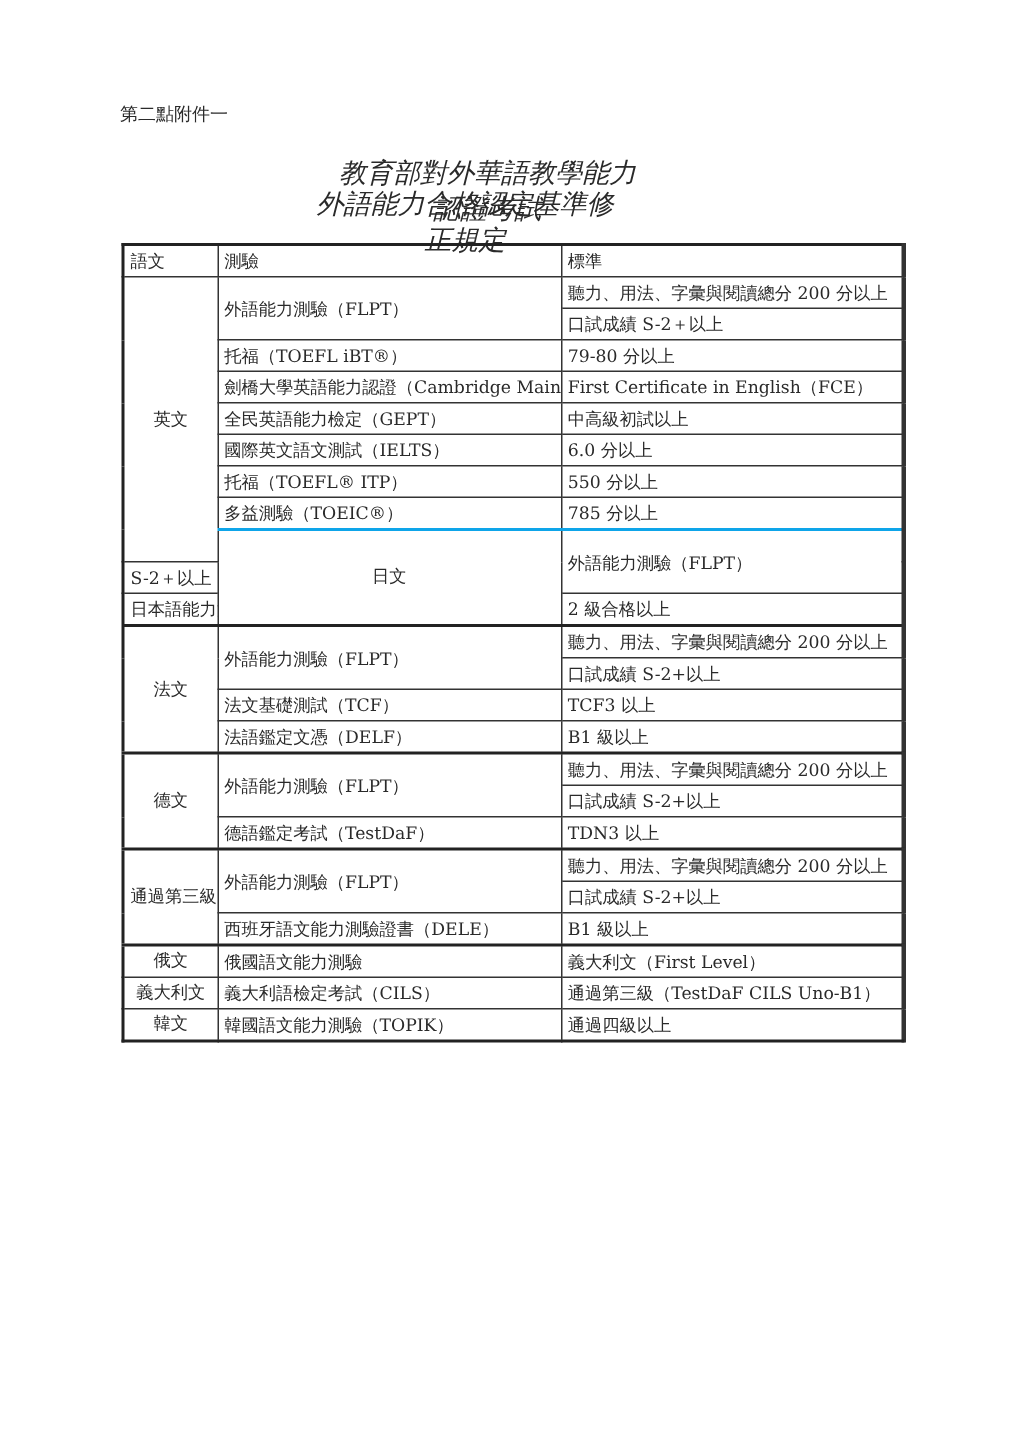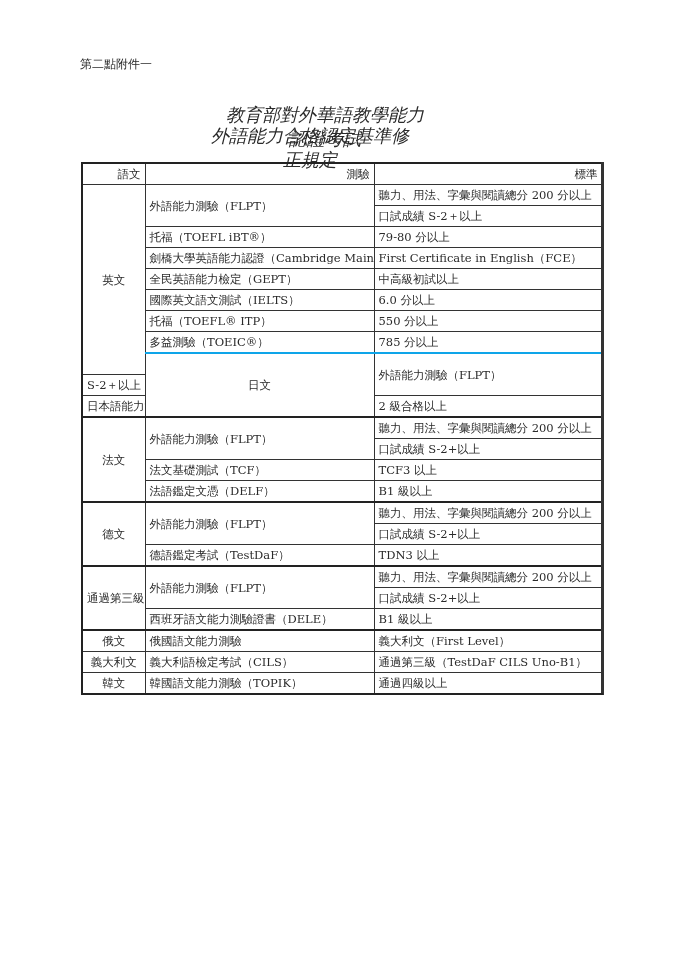--- a/index.html
+++ b/index.html
@@ -1,27 +1,27 @@
 <!DOCTYPE html>
 <html><head>
   <meta charset="utf-8">
   <style>
     html, body { margin:0; padding:0; background:#ffffff; }
     body { width:679px; height:960px; position:relative; overflow:hidden;
            font-family:"DejaVu Serif", "Liberation Serif", serif; color:#2a2a2a; }
-    .annex { position:absolute; left:80px; top:56px; font-size:12px; letter-spacing:0px; }
+    .annex { position:absolute; left:80px; top:68px; font-size:12px; letter-spacing:0px; }
     .title { position:absolute; left:0; width:679px; text-align:center; font-size:18px;font-style:italic; }
     .title1 { top:103px; left:225px; width:200px; }
     .title2 { top:124px; left:210px; width:200px; }
     table.std { position:absolute; left:81px; top:162px; width:520px;
                 border-collapse:collapse; table-layout:fixed; font-size:11.5px;
                 border:2px solid #222; border-right:3px solid #333; }
     table.std td, table.std th { border:1px solid #333; padding:0 4px; height:20px;
                 line-height:20px; white-space:nowrap; overflow:hidden; font-weight:normal; }
-    table.std th { text-align:right; }
+    table.std th { text-align:left; }
     td.lang { text-align:center;font-family:Liberation Serif, serif; }
     td.tall { height:41px; line-height:19px; white-space:normal; }
     col.c1 { width:63px; } col.c2 { width:229px; } col.c3 { width:228px; }
   </style>
 </head>
 <body>
 
 <div class="annex">第二點附件一</div>
 <div class="title title1">教育部對外華語教學能力認證考試</div>
 <div class="title title2">外語能力合格認定基準修正規定</div>

